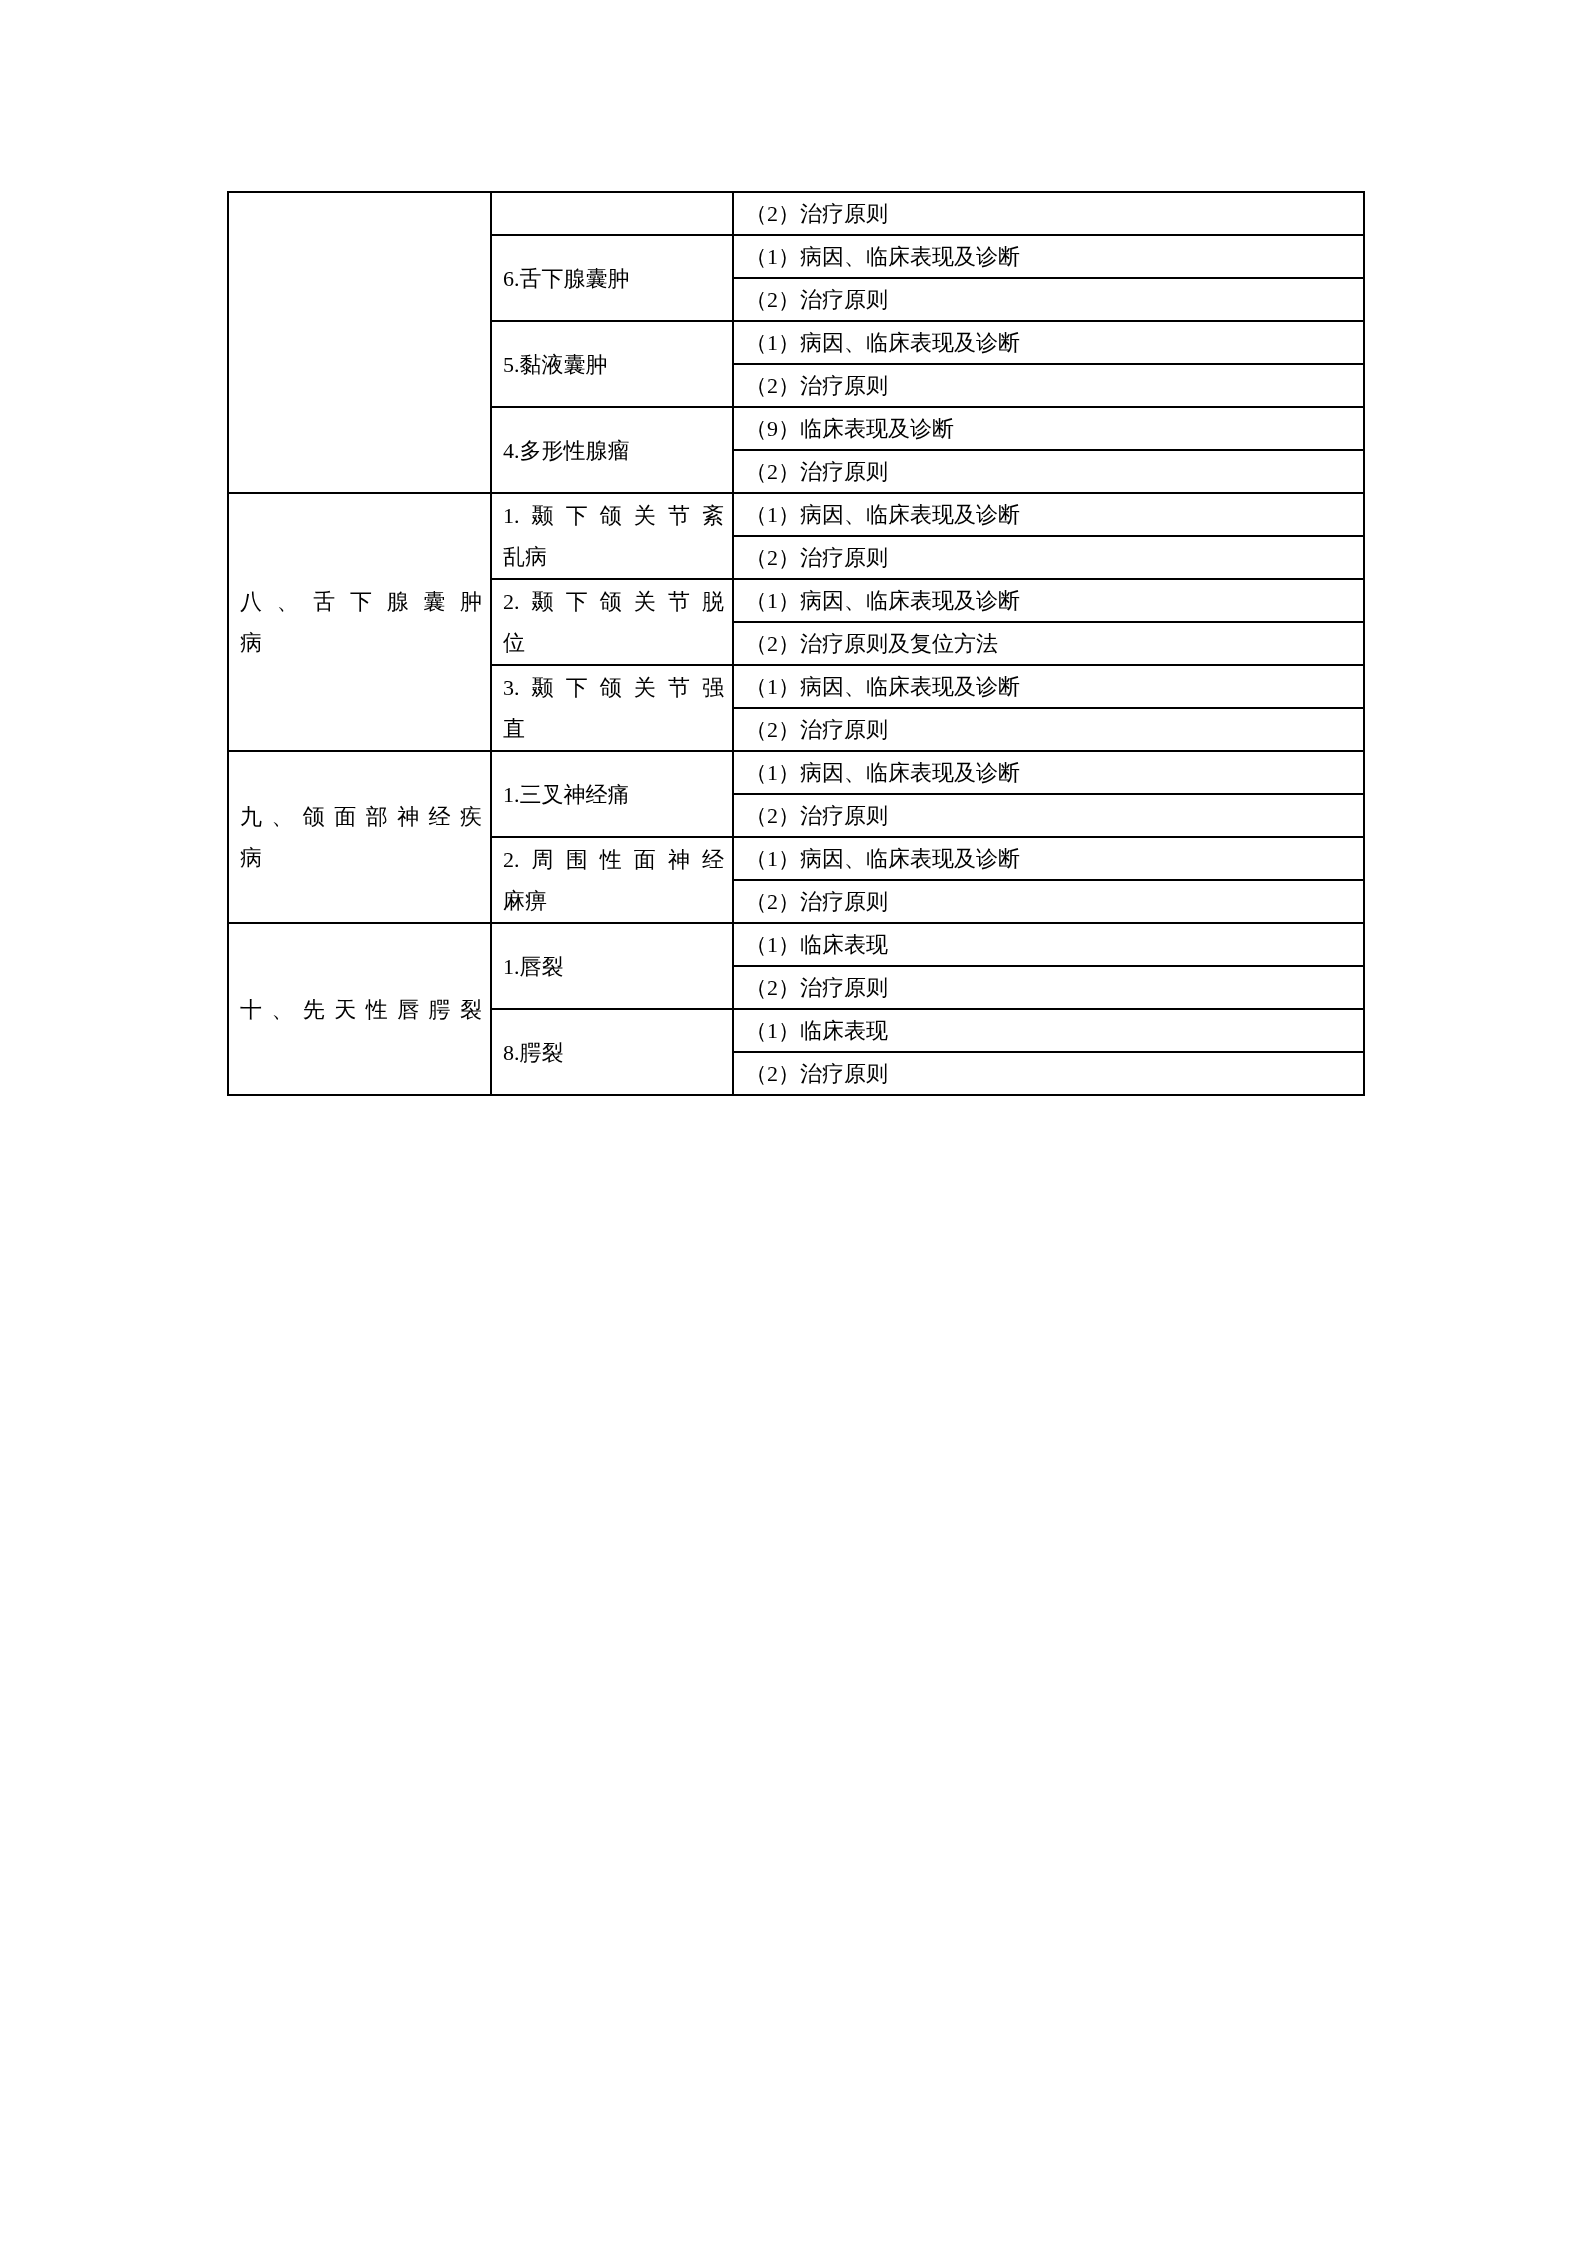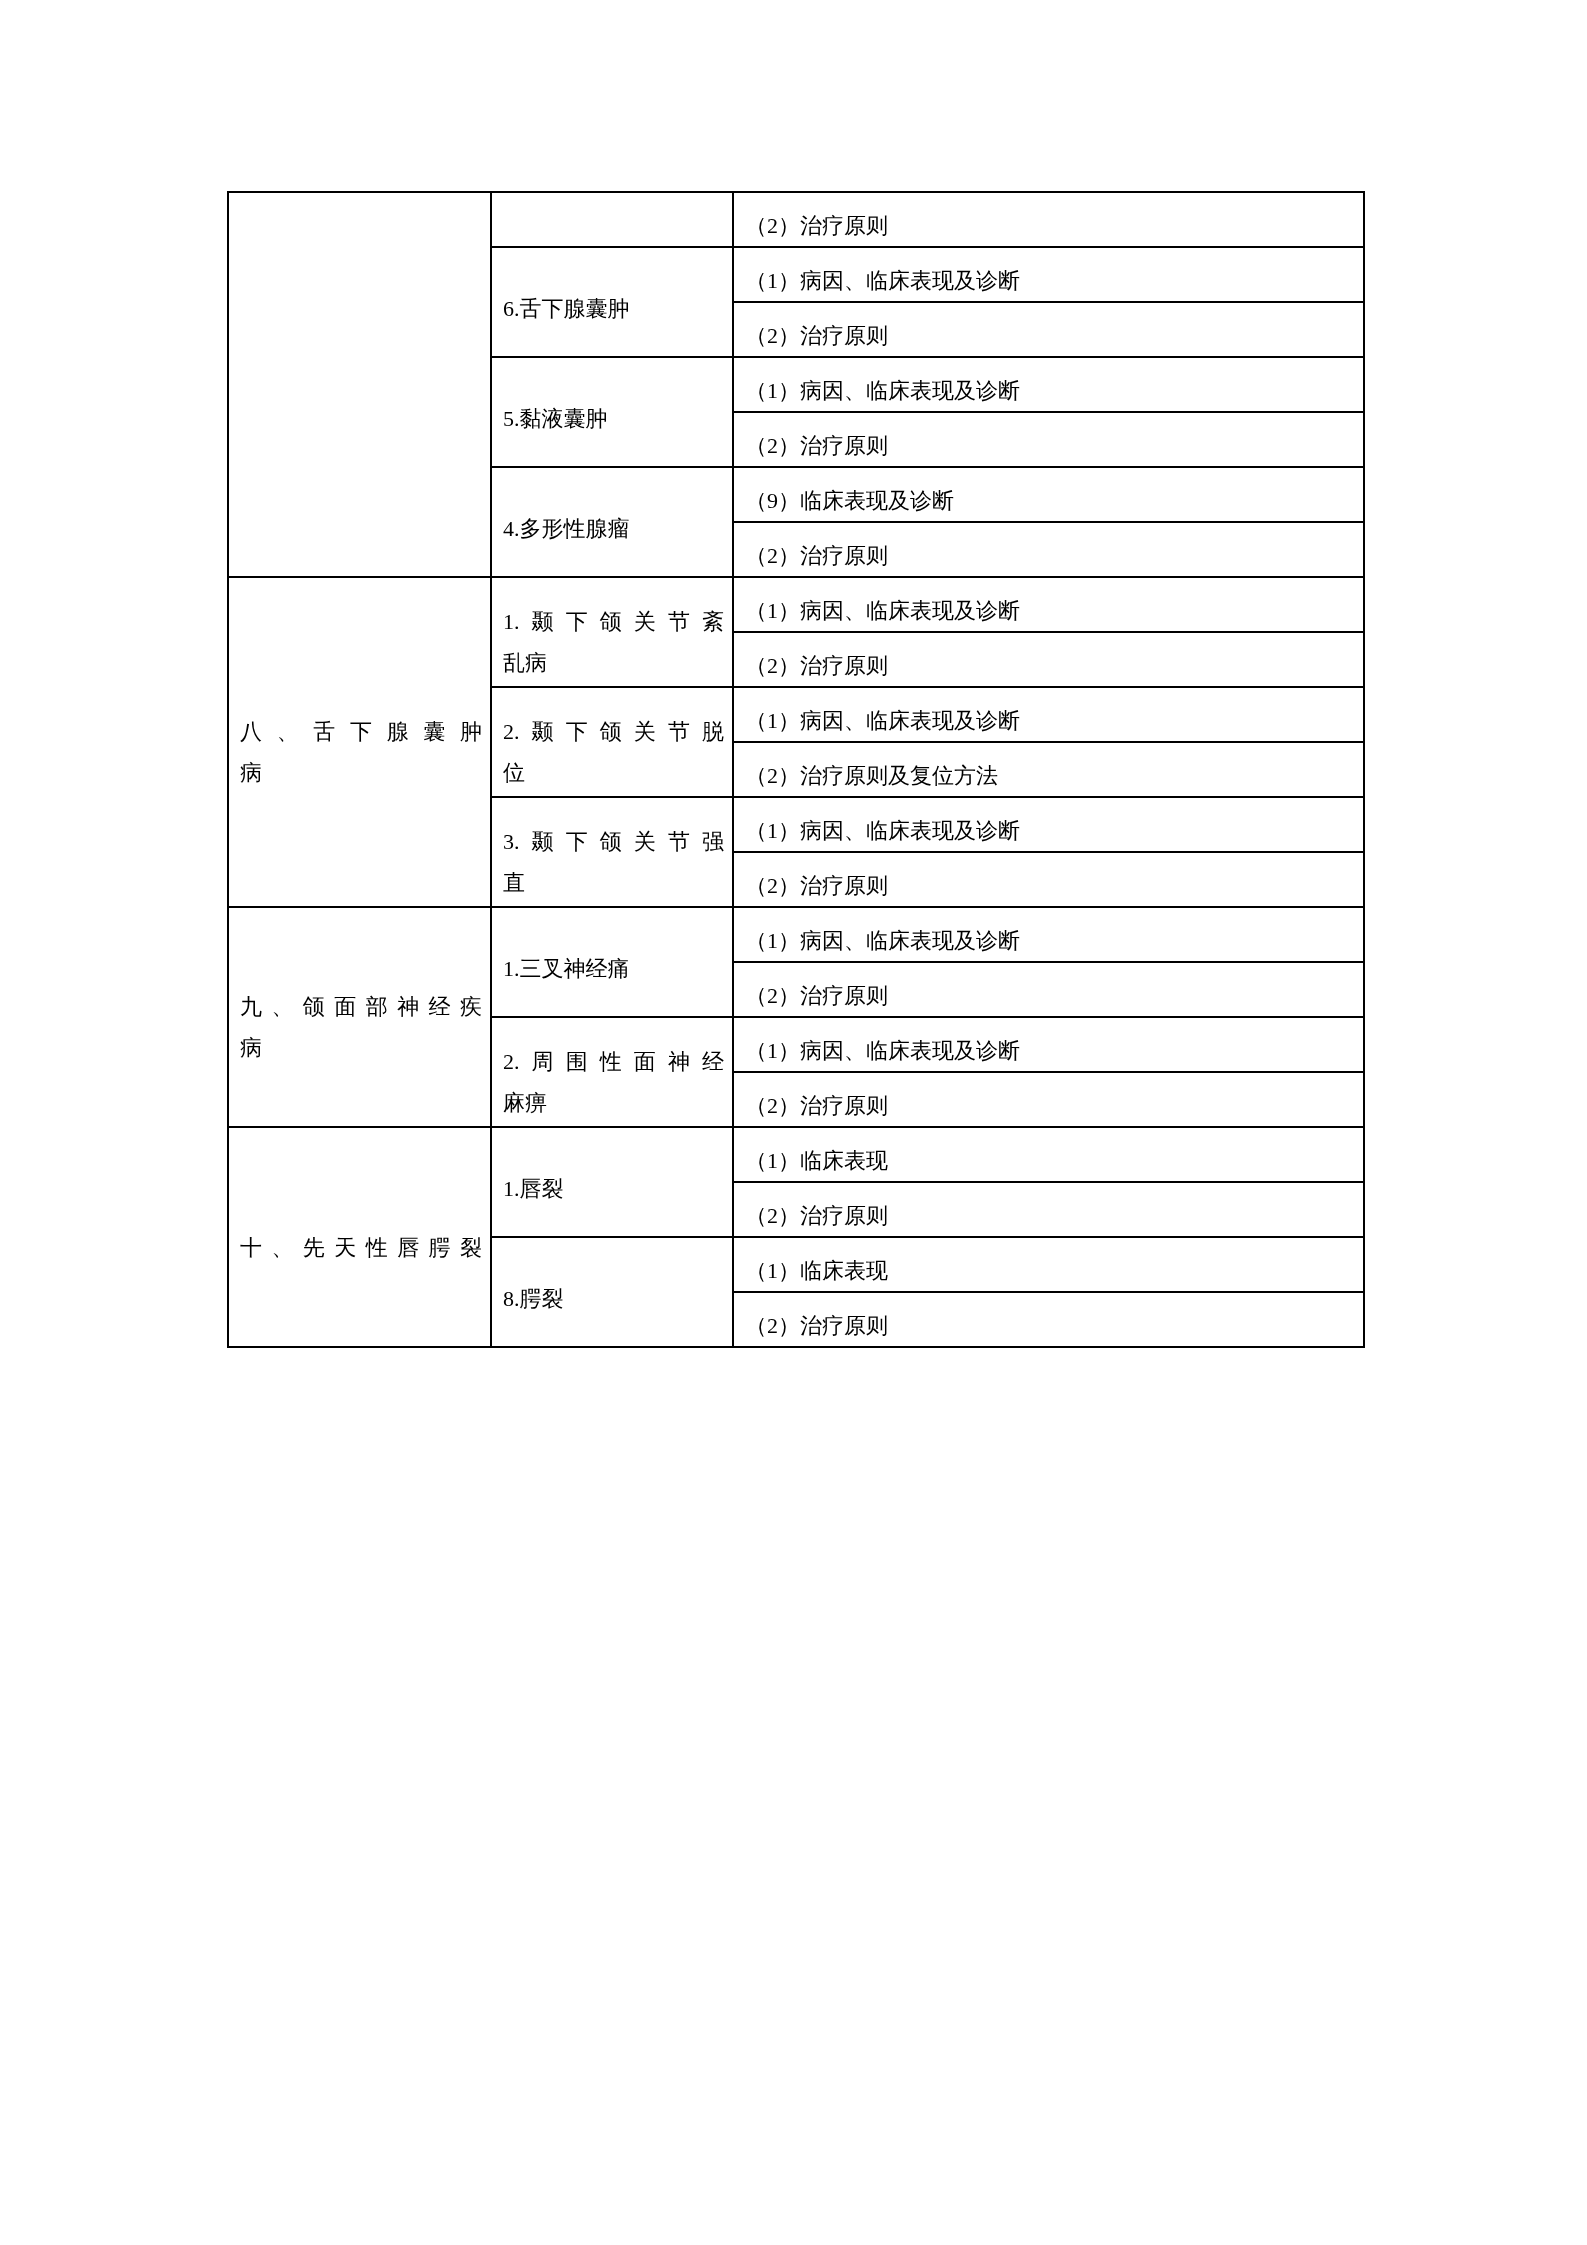--- a/index.html
+++ b/index.html
@@ -20,34 +20,33 @@
     position: absolute;
     left: 227px;
     top: 191px;
     width: 1136px;
     border-collapse: collapse;
     table-layout: fixed;
   }
   table.syllabus tr { height: 41px; }
   table.syllabus td {
     border: 2px solid #000000;
-    padding: 12px 8px 0 11px;
+    padding: 0 8px 0 11px;
     font-size: 22px;
     line-height: 41px;
     vertical-align: middle;
     overflow: hidden;
     word-break: break-all;
   }
   td.c3 { padding-left: 13px; }
   .line { text-align: left; }
   .spread {
     text-align: justify;
     text-align-last: justify;
     text-justify: inter-character;
-    margin-top: 8px;
   }
 </style>
 </head>
 <body>
 
 <div class="page">
   <table class="syllabus">
     <colgroup>
       <col style="width:263px">
       <col style="width:242px">

